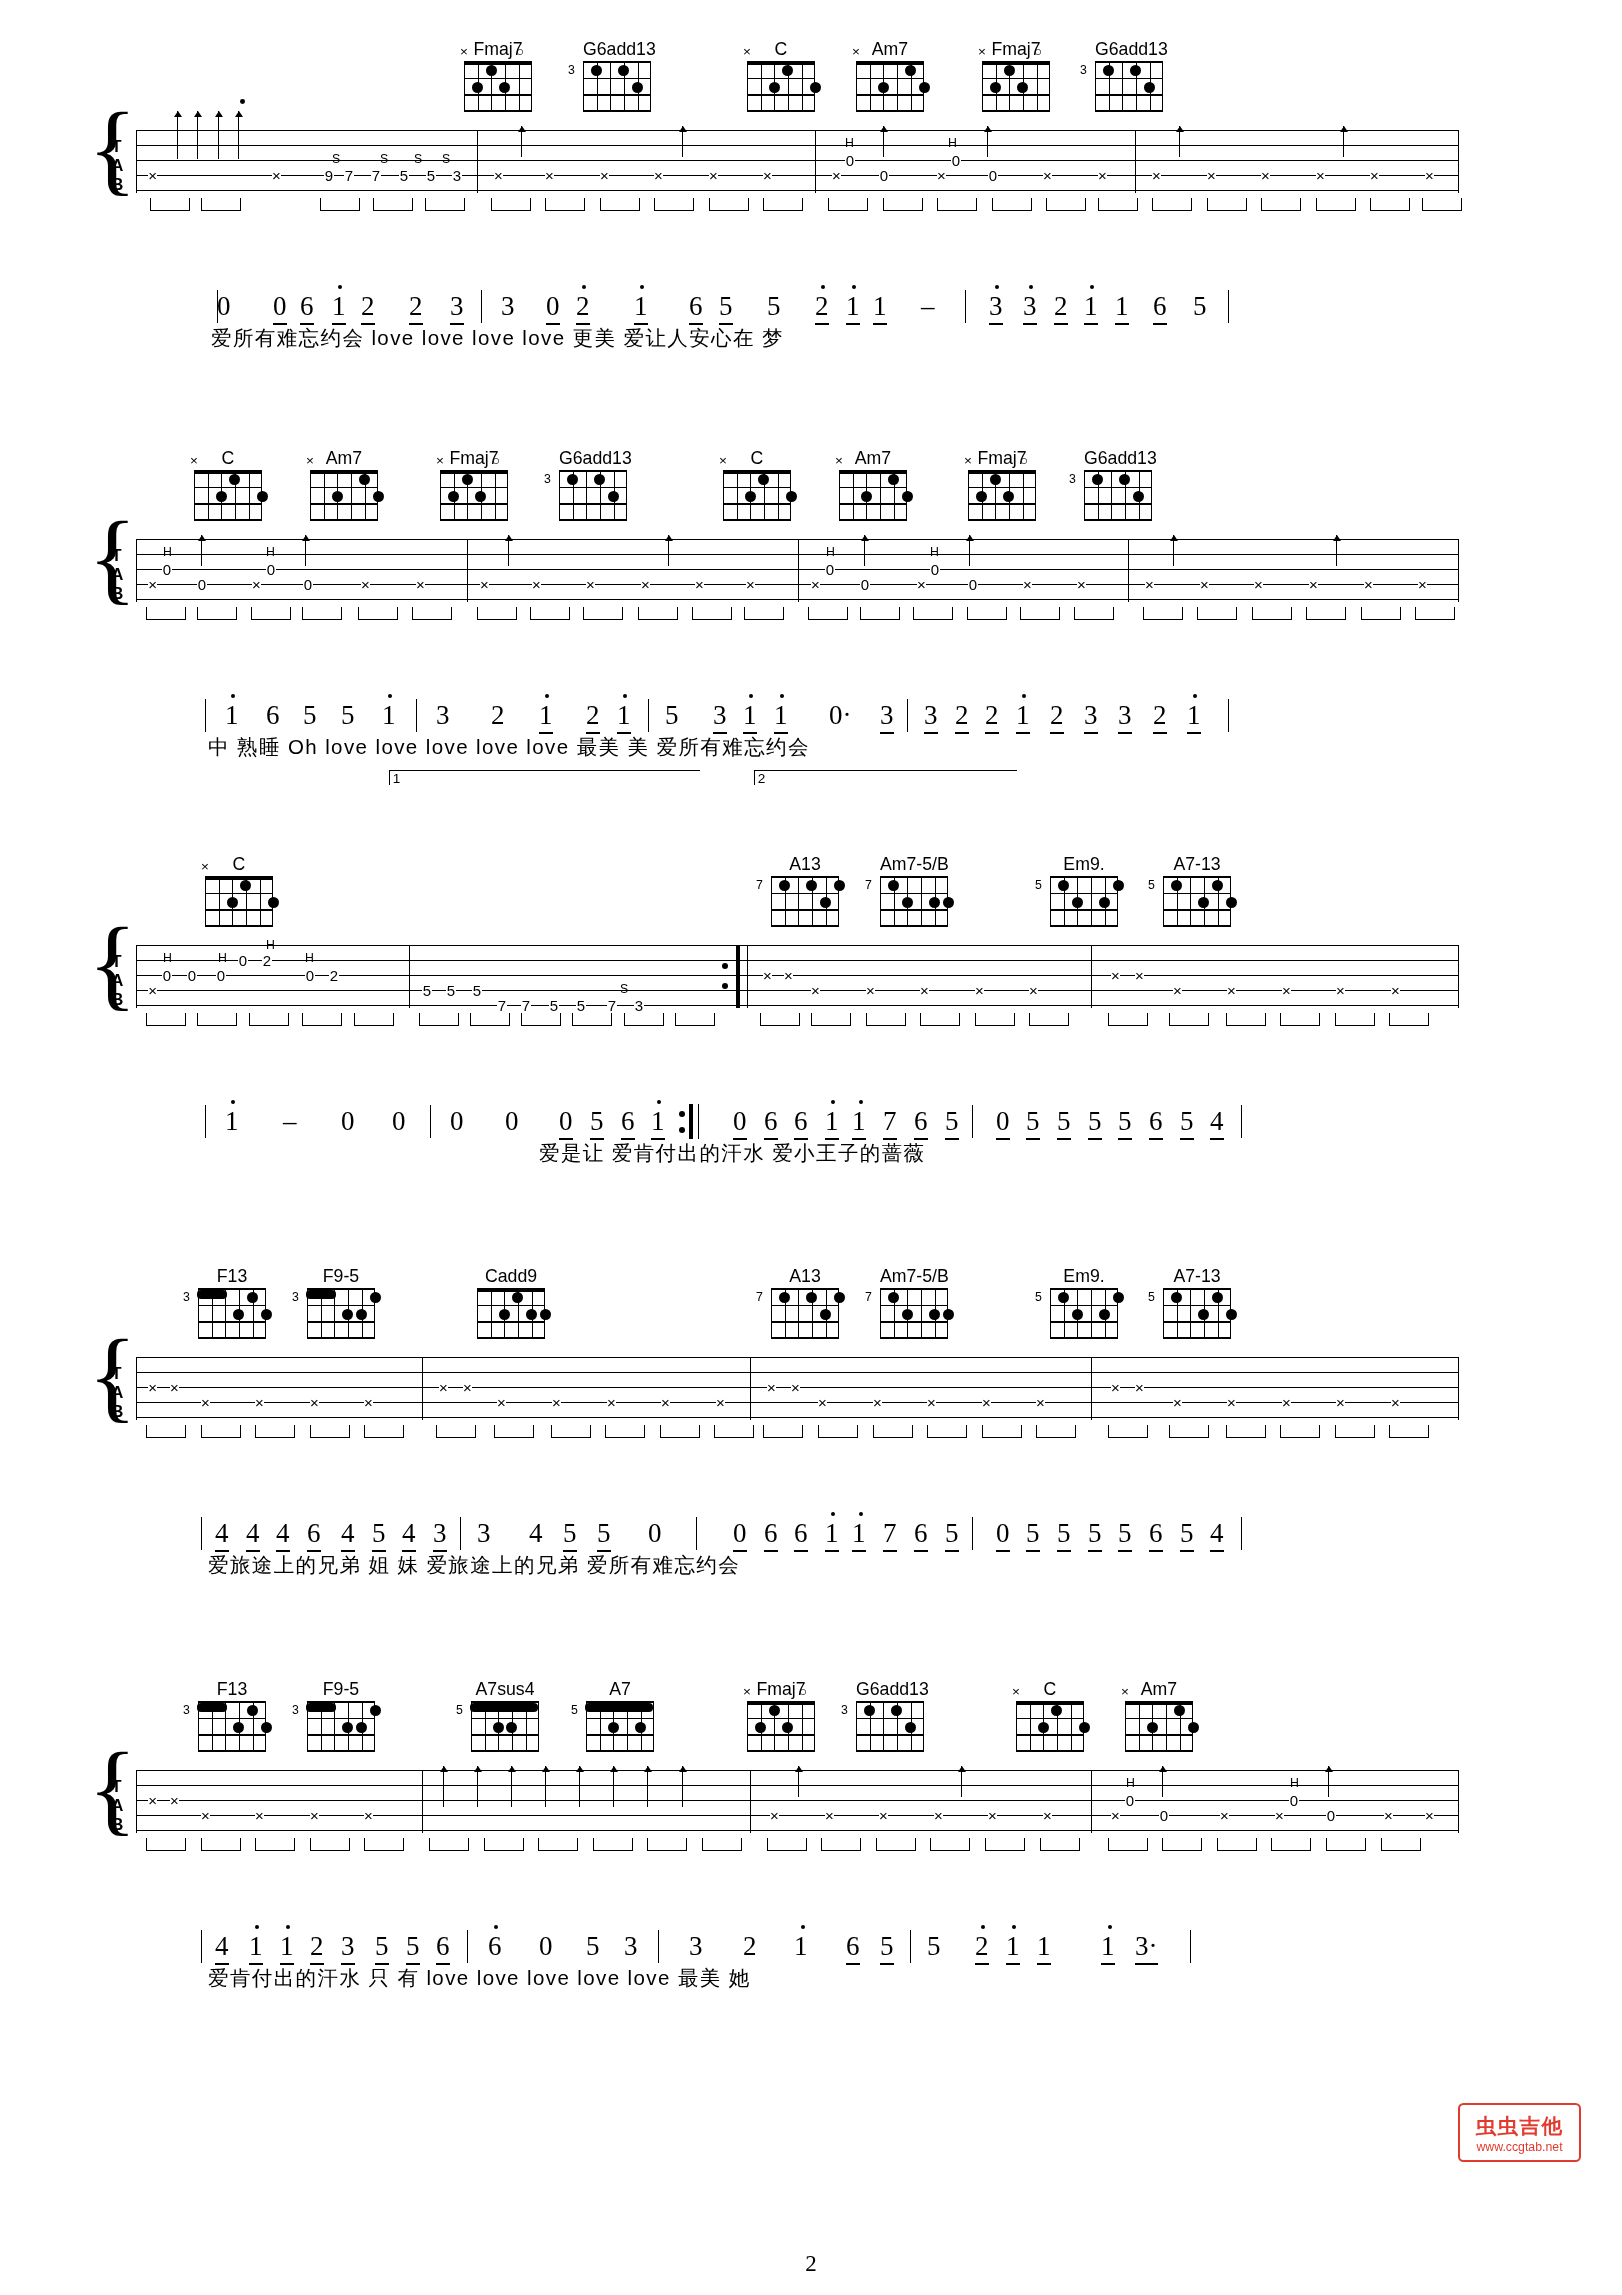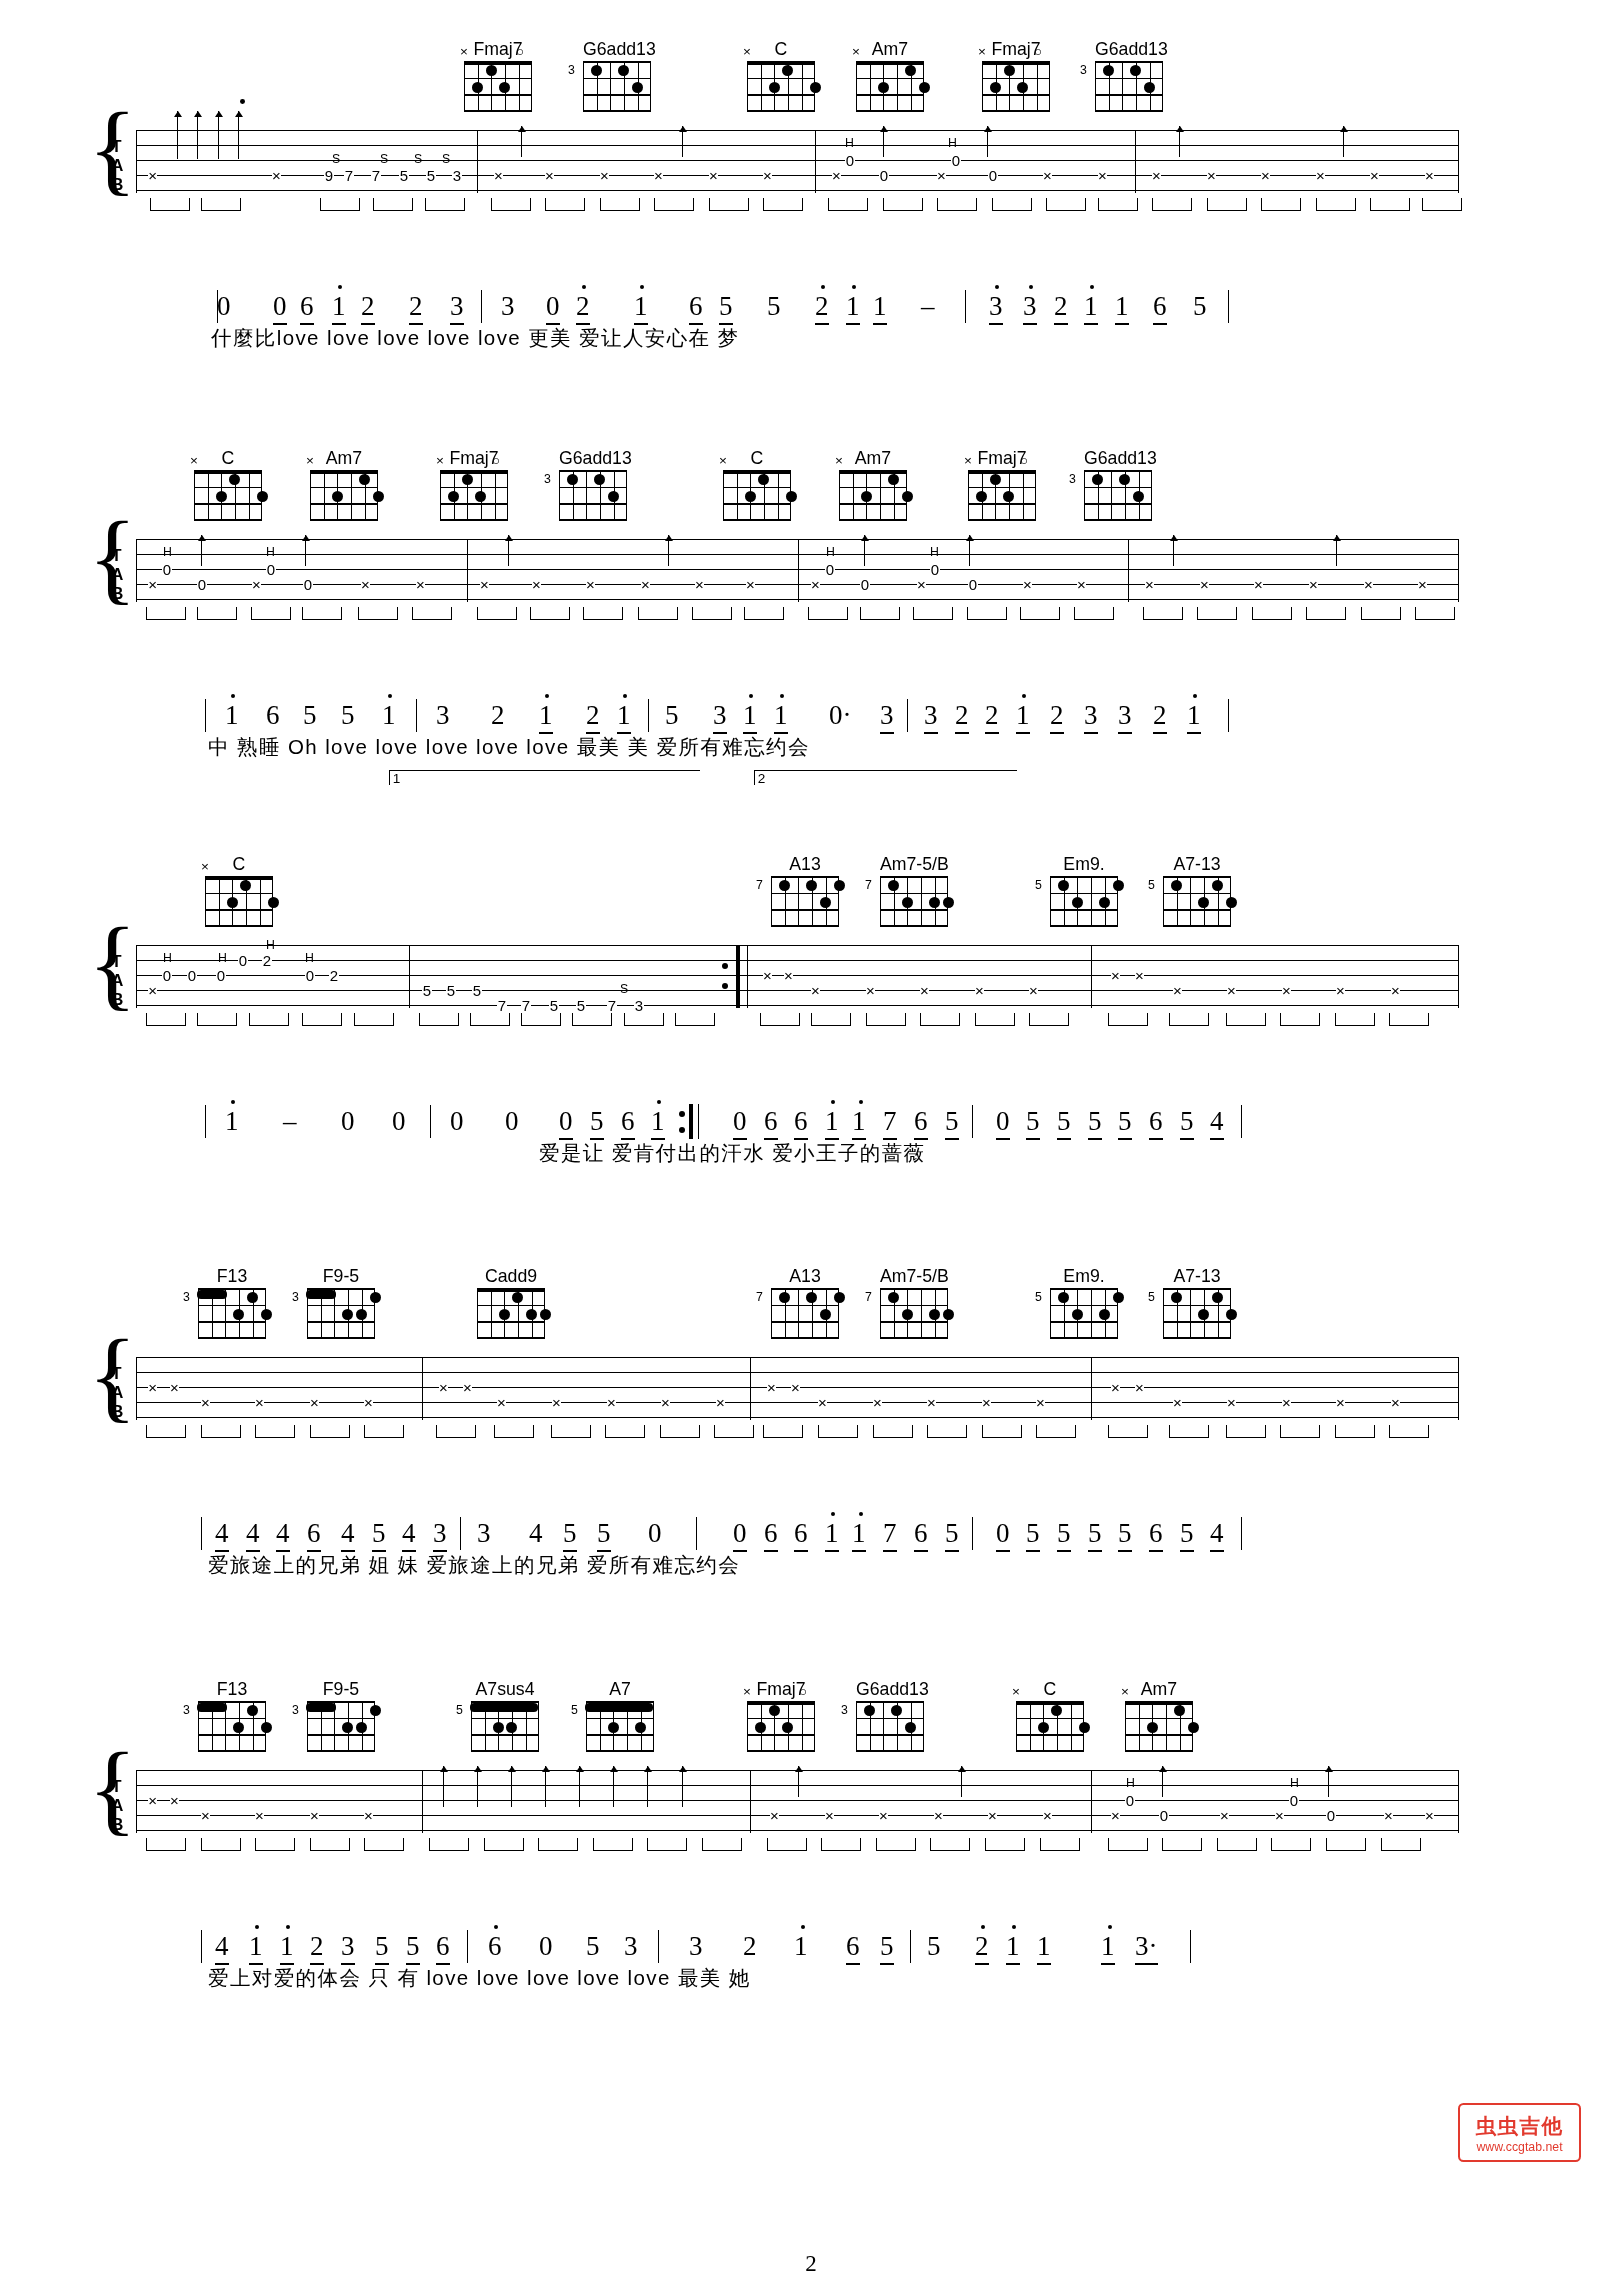--- a/index.html
+++ b/index.html
@@ -326,21 +326,21 @@
         <div class="dotabove" style="left:1029px;top:-8.2px"></div>
         <div class="n u1" style="left:1054px;">2</div>
         <div class="n u1" style="left:1084px;">1</div>
         <div class="dotabove" style="left:1090px;top:-8.2px"></div>
         <div class="n u1" style="left:1115px;">1</div>
         <div class="n u1" style="left:1153px;">6</div>
         <div class="n" style="left:1193px;">5</div>
         <div class="barln" style="left:1228px;top:-2.7px;height:33px"></div>
         <div class="barln" style="left:217px;top:-2.7px;height:33px"></div>
       </div>
-      <div class="lyr" style="left:211px;top:35px;letter-spacing:1.4px;">什麼比love love        love love love        更美            爱让人安心在 梦</div>
+      <div class="lyr" style="left:211px;top:35px;letter-spacing:1.4px;">爱所有难忘约会 love        love love love        更美            爱让人安心在 梦</div>
     </div>
   </div>
 
   <div class="system" style="top:450px;">
     <div class="chords">
       <div class="chord" style="left:194px;">
         <div class="nm">C</div>
         <div class="grid-wrap">
             <div class="grid">
           <div class="nut"></div>
@@ -1451,21 +1451,21 @@
         <div class="n u1" style="left:975px;">2</div>
         <div class="dotabove" style="left:981px;top:-8.2px"></div>
         <div class="n u1" style="left:1006px;">1</div>
         <div class="dotabove" style="left:1012px;top:-8.2px"></div>
         <div class="n u1" style="left:1037px;">1</div>
         <div class="n u1" style="left:1101px;">1</div>
         <div class="dotabove" style="left:1108px;top:-8.2px"></div>
         <div class="n u1" style="left:1135px;">3·</div>
         <div class="barln" style="left:1190px;top:-2.7px;height:33px"></div>
       </div>
-      <div class="lyr" style="left:208px;top:35px;letter-spacing:1.4px;">爱上对爱的体会     只 有    love love love love   love 最美     她</div>
+      <div class="lyr" style="left:208px;top:35px;letter-spacing:1.4px;">爱肯付出的汗水     只 有    love love love love   love 最美     她</div>
     </div>
   </div>
 
   <div class="logo" style="right:41px;bottom:133px;">
     <div class="l1">虫虫吉他</div>
     <div class="l2">www.ccgtab.net</div>
   </div>
 
   <div class="pageno">2</div>
 </div>

